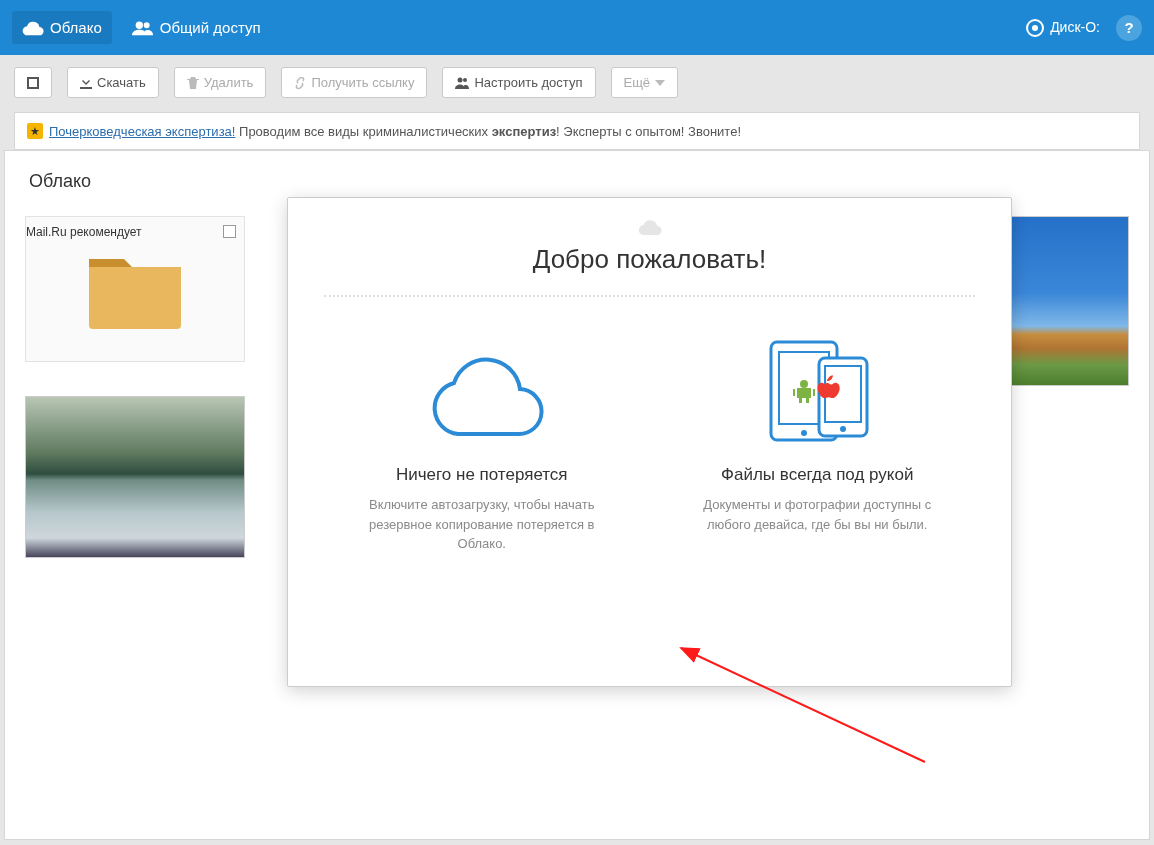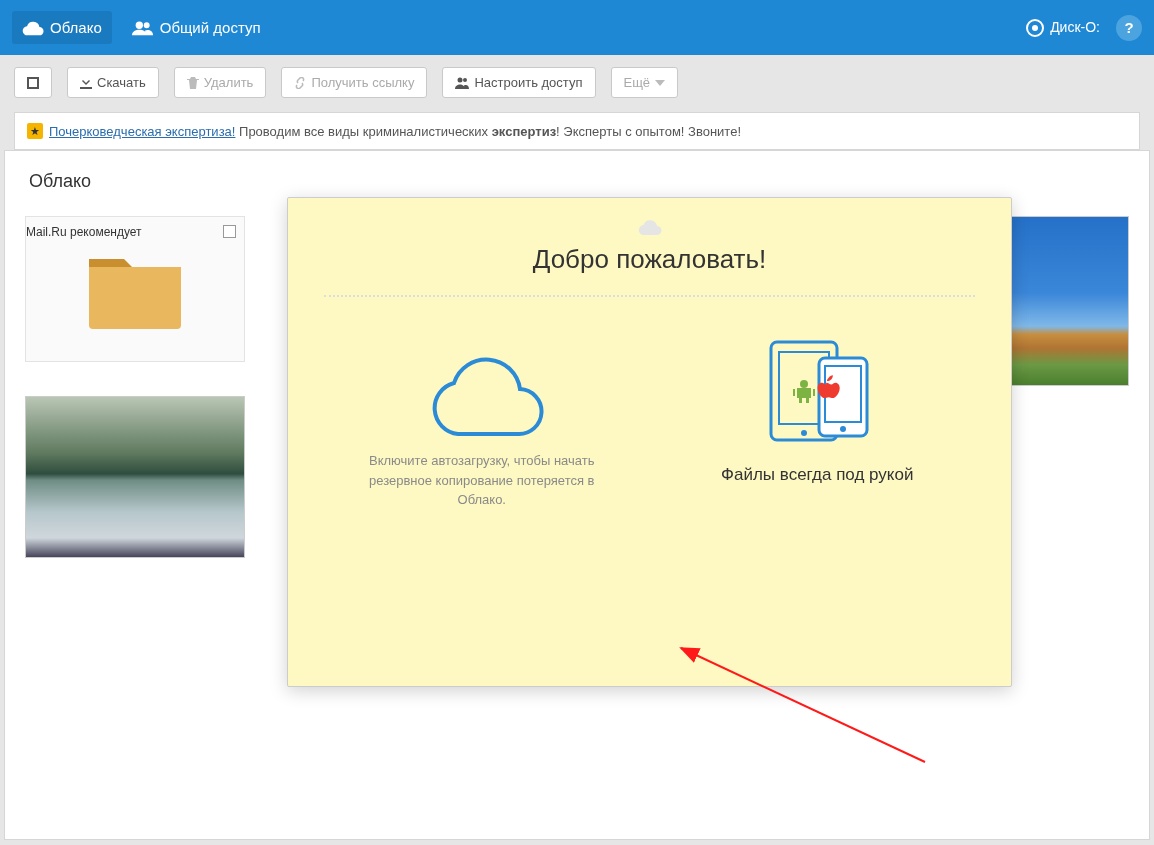--- a/index.html
+++ b/index.html
@@ -83,21 +83,21 @@
   cursor:pointer;
 }
 .thumb.landscape1 { background:linear-gradient(to bottom,#b9c6b5 0%,#5f7a5f 35%,#2f4d3f 48%,#6f8d84 52%,#b6c7cb 72%,#cfd7dc 88%,#46445a 100%); }
 .thumb.landscape2 { background:linear-gradient(to bottom,#2571c9 0%,#3a86d8 45%,#7fb8e8 65%,#c78e3f 70%,#b07433 78%,#6b9945 88%,#4b7f2d 100%); }
 
 .modal-backdrop {
   position:absolute; inset:0;
 }
 .modal {
   position:absolute; left:287px; top:197px; width:725px; height:490px;
-  background:#fef9c3; border:1px solid #ccc; box-shadow:0 4px 18px rgba(0,0,0,.18);
+  background:#ffffff; border:1px solid #ccc; box-shadow:0 4px 18px rgba(0,0,0,.18);
   border-radius:2px; padding:20px 36px 24px 36px; text-align:center;
 }
 .modal-cloud-ico { display:flex; justify-content:center; margin-bottom:8px; color:#ddd; }
 .modal-title { font-size:26px; color:#333; font-weight:400; margin-bottom:20px; }
 .dots { border:none; border-top:2px dotted #ddd; margin:0 0 28px 0; }
 .feat-row { display:flex; gap:20px; }
 .feat { flex:1; padding:6px 10px; }
 .feat-ico { height:120px; display:flex; align-items:center; justify-content:center; }
 .feat-title { font-size:17px; color:#333; margin:14px 0 10px 0; font-weight:400; }
 .feat-desc { font-size:13px; color:#8a8a8a; line-height:1.5; max-width:230px; margin:0 auto; }
@@ -225,39 +225,41 @@
     </div>
     <div class="modal-title">Добро пожаловать!</div>
     <hr class="dots">
     <div class="feat-row">
       <div class="feat">
         <div class="feat-ico">
           <svg width="140" height="100" viewBox="0 0 140 100">
               <path fill="none" stroke="#2b8bd6" stroke-width="4" d="M108 48a34 34 0 0 0-66-6 26 26 0 0 0 4 51h60a22 22 0 0 0 2-45z"></path>
             </svg>
         </div>
+        <div class="feat-title">Ничего не потеряется</div>
         <div class="feat-desc">Включите автозагрузку, чтобы начать резервное копирование потеряется в Облако.</div>
       </div>
       <div class="feat">
         <div class="feat-ico">
           <svg width="120" height="110" viewBox="0 0 120 110">
             <rect x="14" y="6" width="66" height="98" rx="6" fill="none" stroke="#2b8bd6" stroke-width="3"></rect>
             <rect x="22" y="16" width="50" height="72" fill="none" stroke="#2b8bd6" stroke-width="2"></rect>
             <circle cx="47" cy="97" r="3" fill="#2b8bd6"></circle>
             <g transform="translate(38,42)">
                 <circle cx="9" cy="6" r="4" fill="#7cb342"></circle>
                 <path fill="#7cb342" d="M2 10h14v10H2zM-2 11h2v7h-2zM18 11h2v7h-2zM4 20h3v5H4zM11 20h3v5h-3z"></path>
               </g>
             <rect x="62" y="22" width="48" height="78" rx="6" fill="#fff" stroke="#2b8bd6" stroke-width="3"></rect>
             <rect x="68" y="30" width="36" height="56" fill="none" stroke="#2b8bd6" stroke-width="2"></rect>
             <circle cx="86" cy="93" r="3" fill="#2b8bd6"></circle>
             <path fill="#ef3b2f" d="M86 48c3 0 4 2 6 2s3-2 5-2c3 0 5 3 5 6 0 6-5 12-8 12-2 0-3-1-5-1s-3 1-5 1c-3 0-8-6-8-12 0-3 2-6 5-6 2 0 3 2 5 2zM89 42c1-2 3-3 5-3 0 2-1 4-2 5-1 1-3 2-5 2 0-2 1-3 2-4z" transform="translate(-4,6) scale(0.85)"></path>
           </svg>
         </div>
         <div class="feat-title">Файлы всегда под рукой</div>
+        <div class="feat-desc">Документы и фотографии доступны с любого девайса, где бы вы ни были.</div>
       </div>
     </div>
   </div>
 </div>
 
 <svg class="arrow" width="260" height="130" viewBox="0 0 260 130">
   <defs>
       <marker id="ah" markerWidth="10" markerHeight="8" refX="9" refY="4" orient="auto">
         <path d="M0 0L10 4L0 8z" fill="#ff1a1a"></path>
       </marker>

